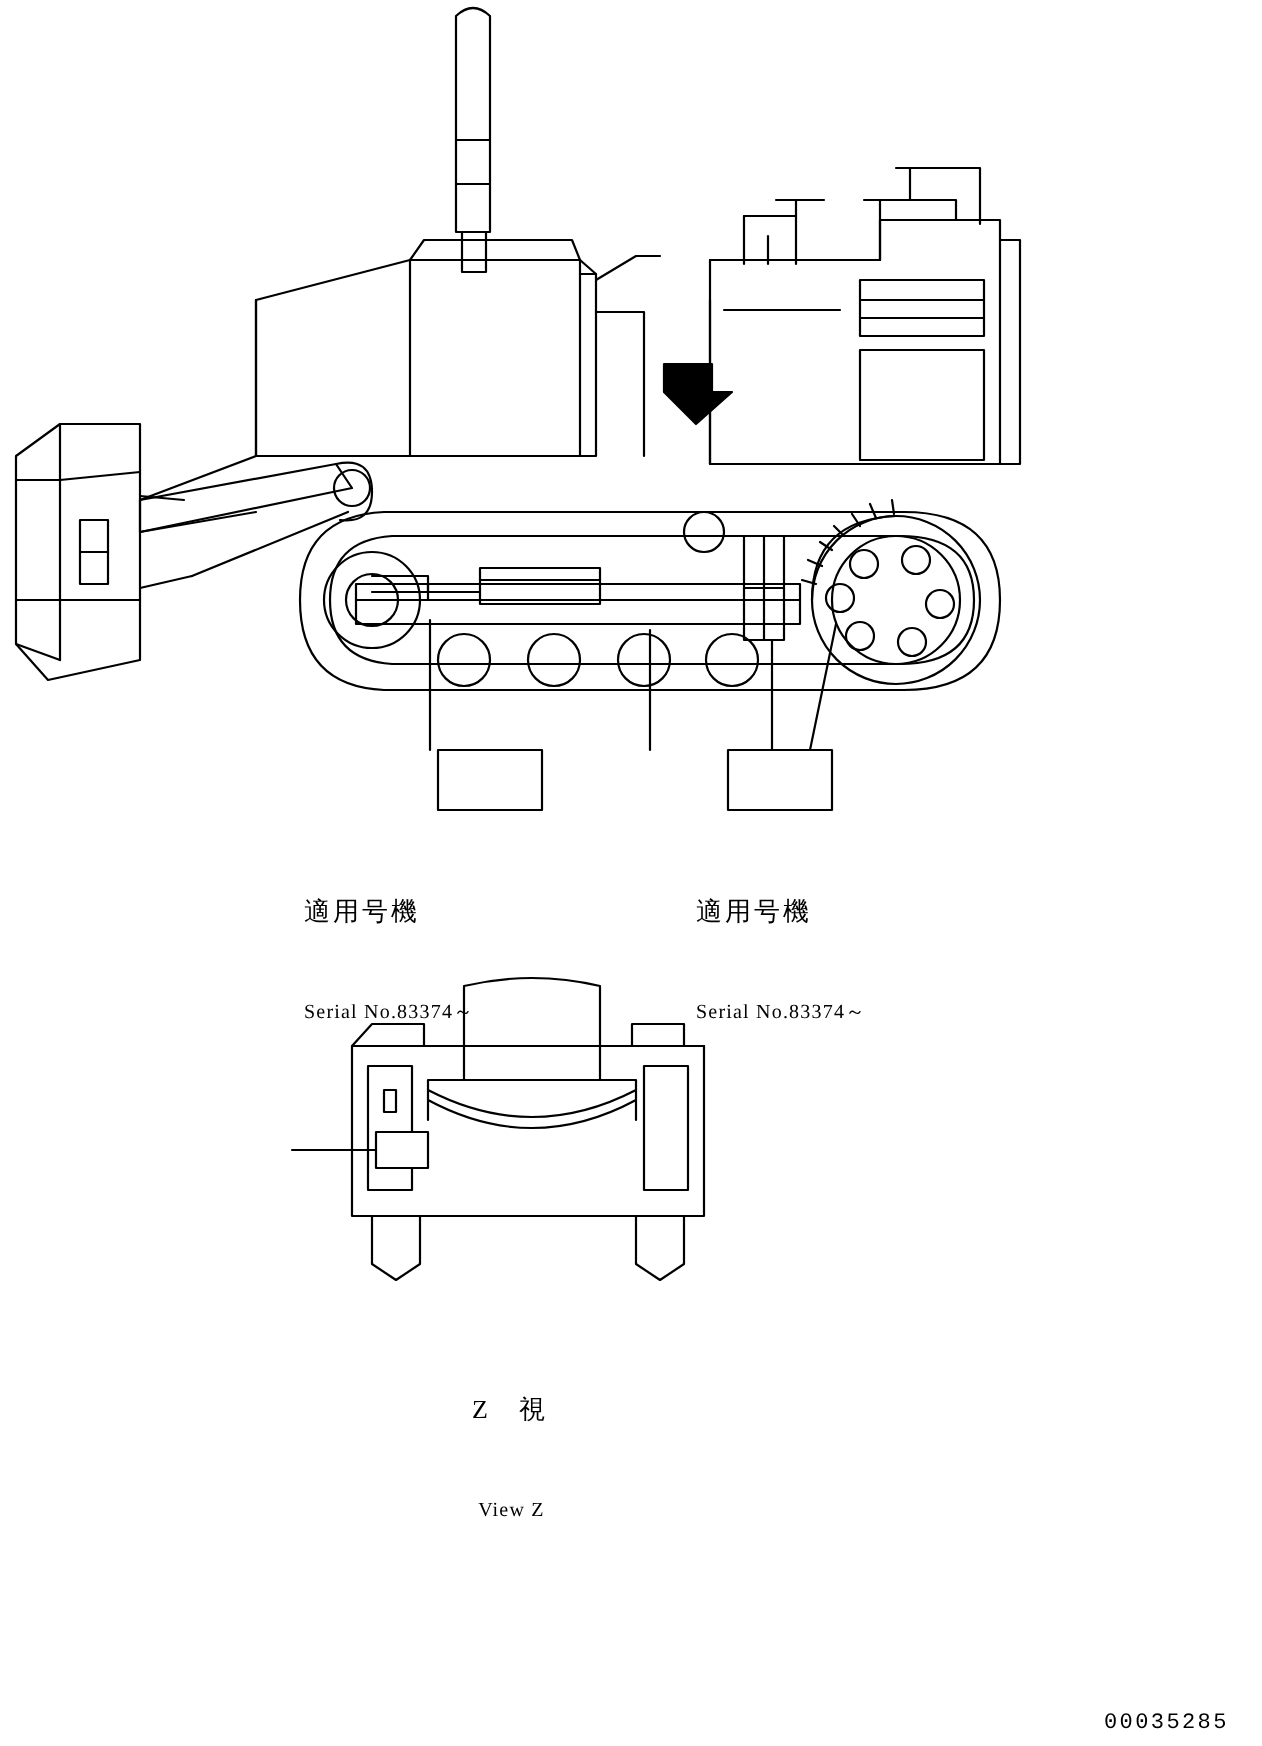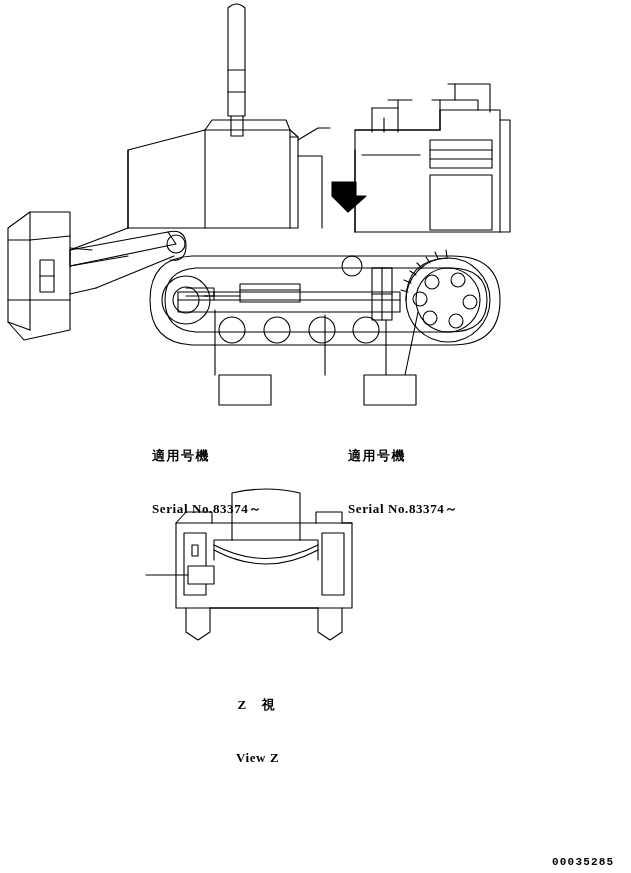--- a/index.html
+++ b/index.html
@@ -13,40 +13,39 @@
     position: relative;
     font-family: "Liberation Serif", serif;
     color: #000000;
     overflow: hidden;
   }
   .page {
     position: absolute;
     left: 0; top: 0;
     width: 579px;
     height: 873px;
-    font-weight: bold;
   }
   svg.drawing {
     position: absolute;
     left: 0; top: 0;
     width: 631px;
     height: 873px;
   }
   .label {
     position: absolute;
     font-family: "Liberation Serif", serif;
     white-space: pre;
     line-height: 1.18;
   }
   .jp {
     font-size: 13px;
     letter-spacing: 1.5px;
   }
   .en {
-    font-size: 13px;
+    font-size: 10px;
     letter-spacing: 0.6px;
   }
   .callout-1 {
     left: 152px;
     top: 410px;
   }
   .callout-2 {
     left: 348px;
     top: 410px;
   }

